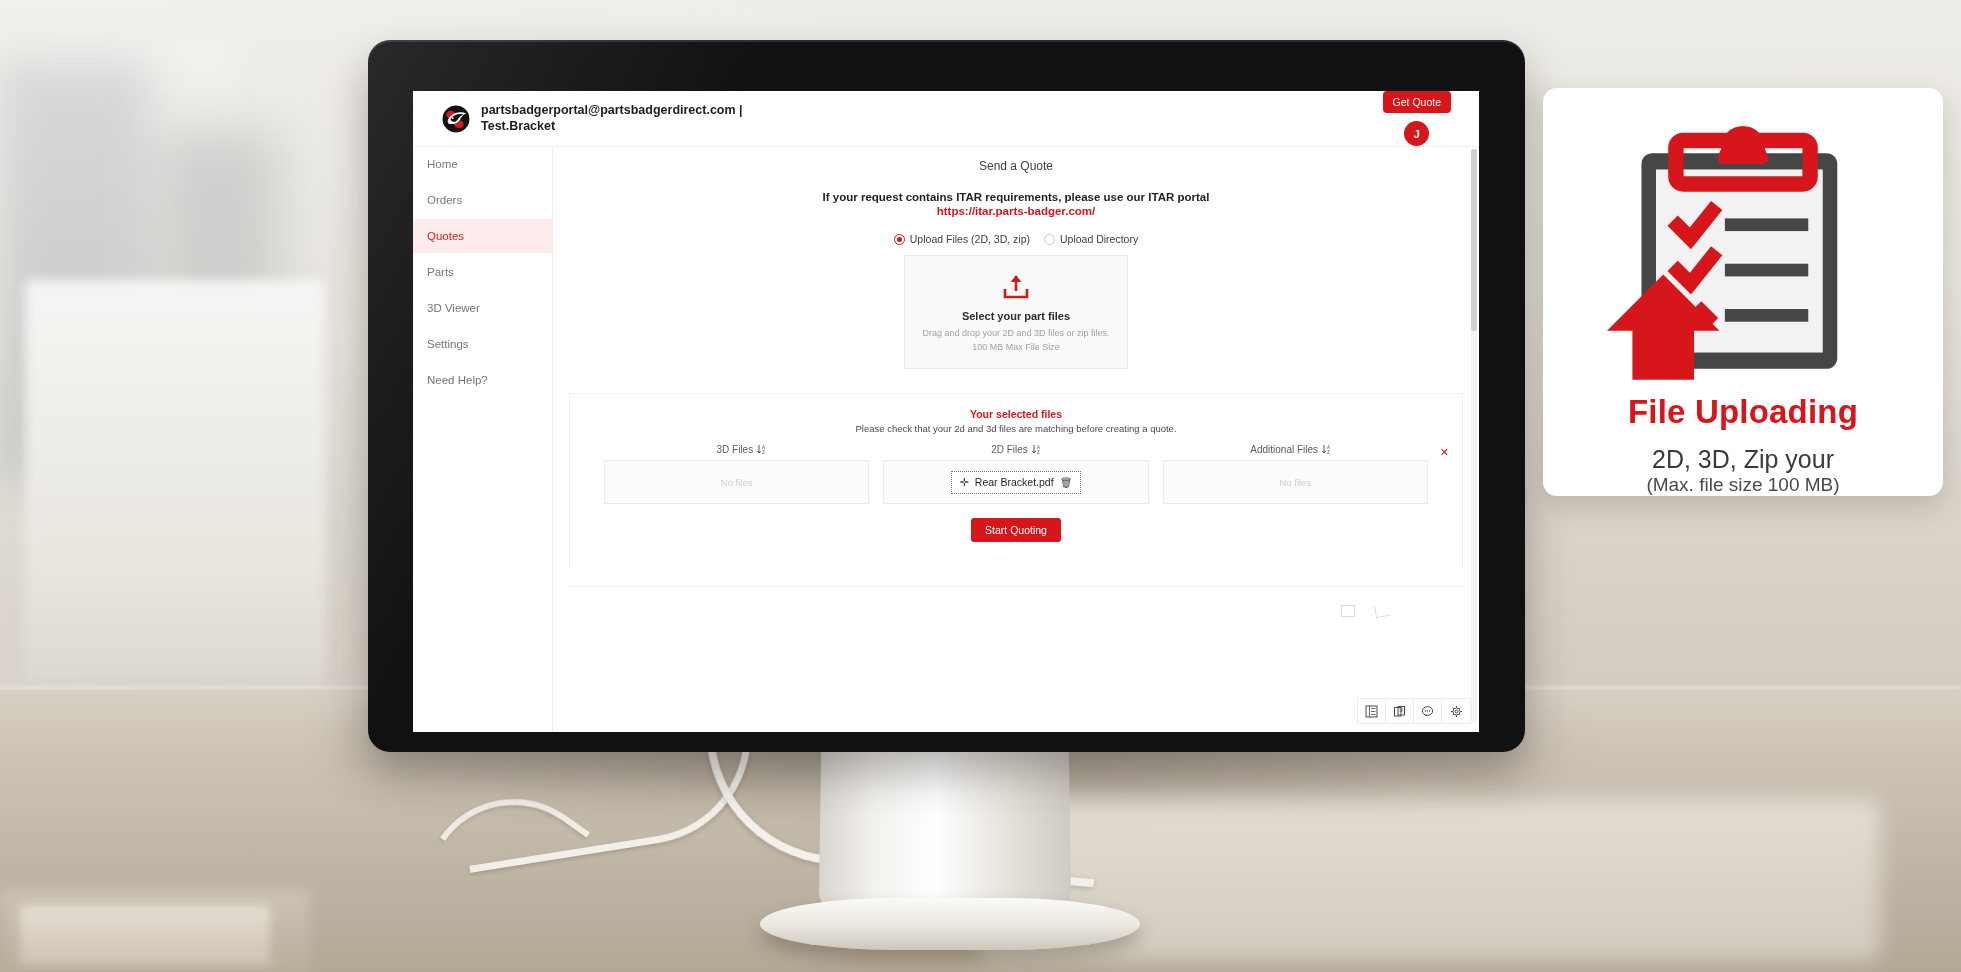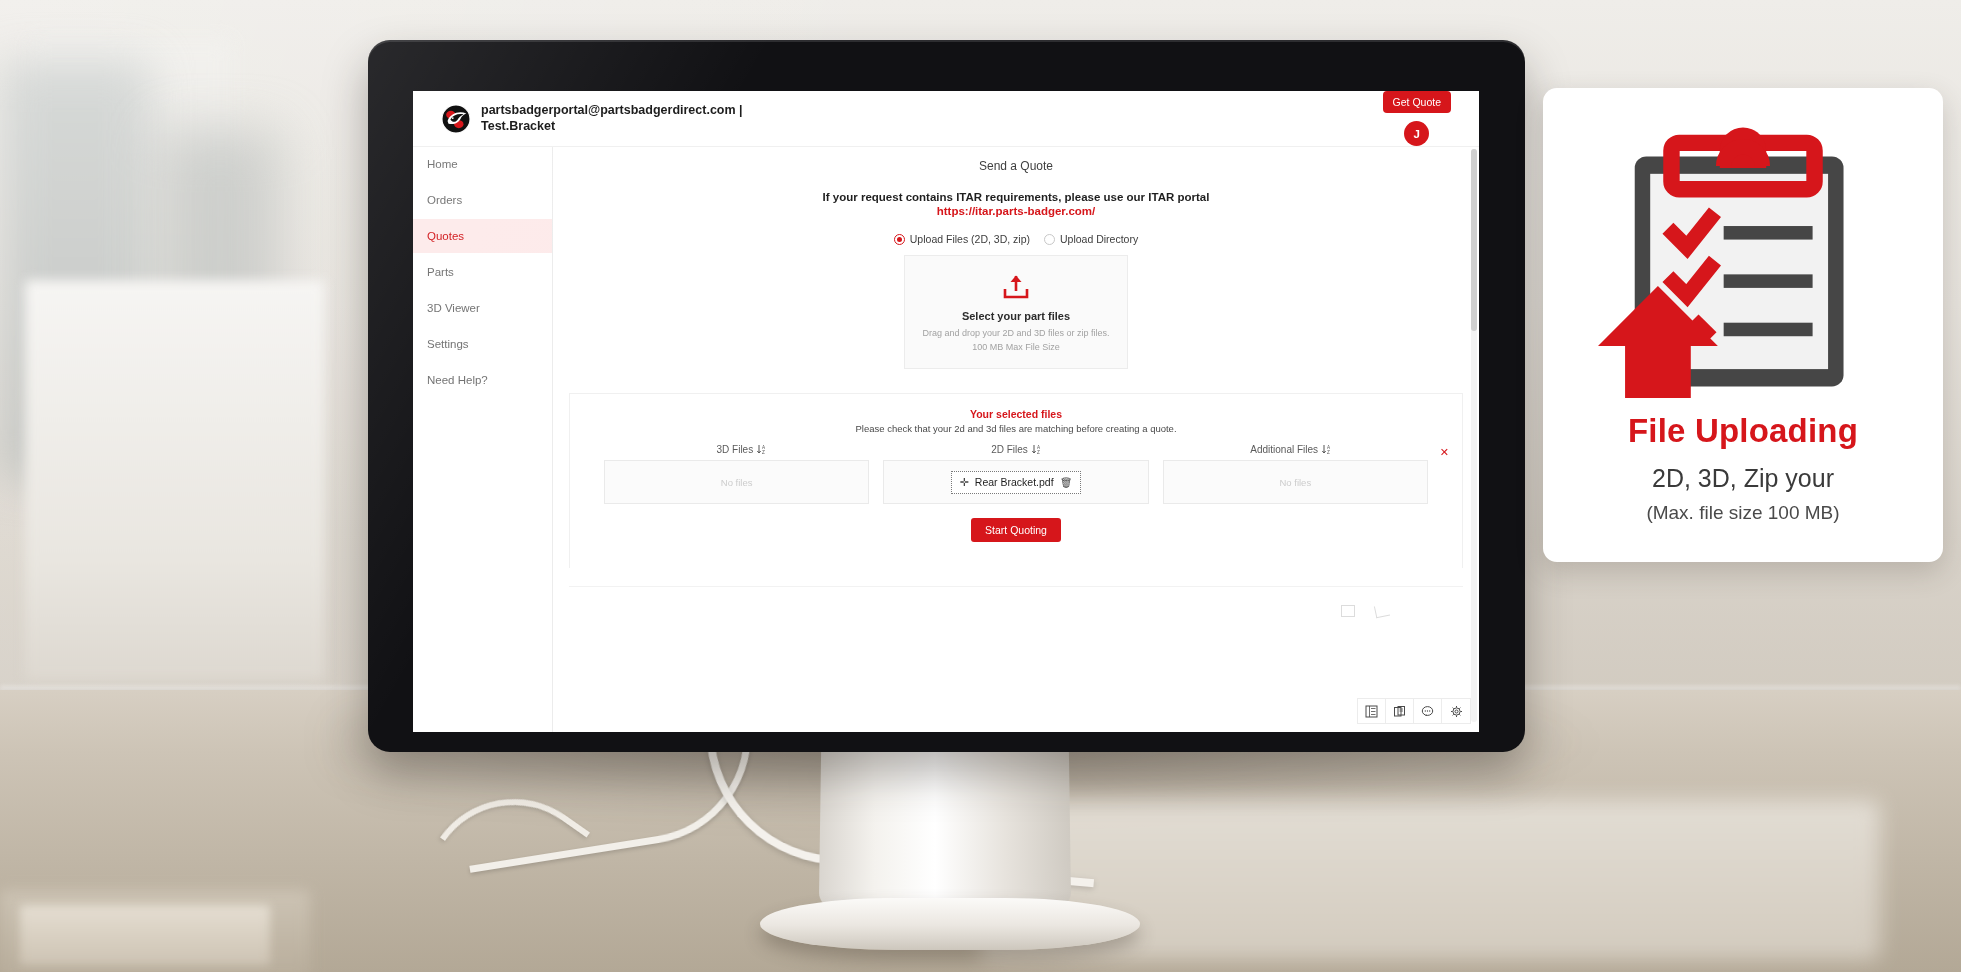--- a/index.html
+++ b/index.html
@@ -306,34 +306,34 @@
   .tb-btn {
     width: 28px; height: 24px;
     display: flex; align-items: center; justify-content: center;
     border-right: 1px solid #ececec; cursor: pointer;
   }
   .tb-btn:last-child { border-right: none; }
 
   
   #promo {
     position: absolute; left: 1543px; top: 88px;
-    width: 400px; height: 474px;
+    width: 400px; height: 408px;
     background: #ffffff;
     border-radius: 14px;
     box-shadow: 0 10px 28px rgba(60,52,42,.2);
     display: flex; flex-direction: column; align-items: center;
     padding-top: 18px;
   }
   #promo-illus { width: 290px; height: 300px; }
   #promo-title {
     color: #d6161b; font-size: 33px; font-weight: bold;
     margin-top: 6px; letter-spacing: .2px;
   }
   #promo-line1 { font-size: 25px; color: #3a3a3a; margin-top: 14px; }
-  #promo-line2 { font-size: 19px; color: #4a4a4a; margin-top: 9px; }
+  #promo-line2 { font-size: 19px; color: #4a4a4a; }
 </style>
 </head>
 <body>
 
 <div id="scene">
   <div id="bg-wall"></div>
   <div id="bg-window"></div>
   <div id="bg-blob1"></div>
   <div id="bg-blob2"></div>
   <div id="bg-monitor-left"></div>

